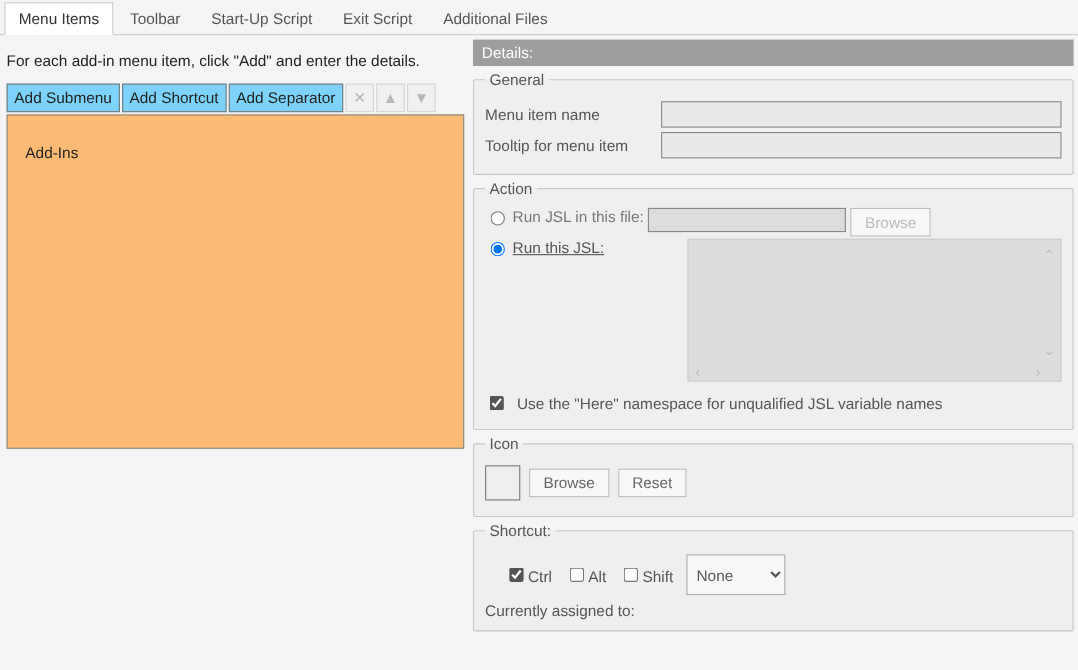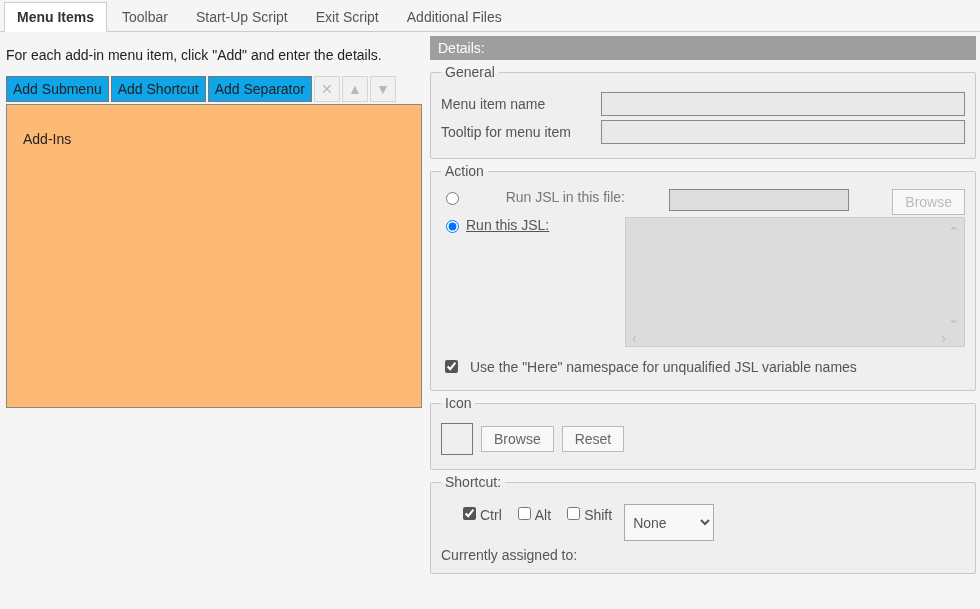--- a/index.html
+++ b/index.html
@@ -1,56 +1,56 @@
 <!DOCTYPE html>
 <html><head>
 <meta charset="utf-8">
 <style>
   * { box-sizing: border-box; font-family: "Segoe UI", Tahoma, sans-serif; font-size: 14px; }
   body { margin: 0; background: #f5f5f5; width: 980px; height: 609px; overflow: hidden; color: #333; }
   
   .tabs { display: flex; padding: 2px 4px 0 4px; border-bottom: 1px solid #ccc; background: #f5f5f5; gap: 2px; }
   .tab { padding: 6px 12px; color: #555; cursor: pointer; border: 1px solid transparent; border-bottom: none; }
-  .tab.active { background: #fff; border: 1px solid #ccc; border-bottom: 1px solid #fff; color: #333; margin-bottom:-1px;font-weight:bold; }
+  .tab.active { background: #fff; border: 1px solid #ccc; border-bottom: 1px solid #fff; color: #333; margin-bottom:-1px; }
   
   .content { display: flex; padding: 4px; gap: 6px; }
   .left { width: 420px; padding: 6px 2px 2px 2px; color:#222;}
   .left .instr { margin: 4px 0 10px 0; line-height: 1.4; }
   .btn-row { display: flex; gap: 2px; align-items: center; margin-bottom: 2px;}
-  .btn { border: 1px solid #777; background: #0ea5e9; padding: 4px 6px; cursor: pointer; color:#222;}
+  .btn { border: 1px solid #777; background: #7dd3fc; padding: 4px 6px; cursor: pointer; color:#222;}
   .iconbtn { width: 26px; height: 26px; border: 1px solid #bbb; background: #eee; display:flex; align-items:center; justify-content:center; cursor:pointer; color:#888;}
   .iconbtn.disabled { opacity: 0.55; }
   .tree { border: 1px solid #888; height: 304px; background: #fdba74; padding: 24px 12px; margin-top:2px;}
   .tree-item { padding: 2px 4px; }
   
   .right { flex: 1; }
   .details-header { background: #9e9e9e; color: #fff; padding: 4px 8px; }
   
   fieldset { border: 1px solid #c8c8c8; border-radius: 2px; margin: 4px 0; padding: 8px 10px 10px 10px; background:#efefef; color:#555;}
   legend { padding: 0 4px; color: #555; }
   
   .row { display: flex; align-items: center; gap: 8px; margin: 4px 0; }
   .lbl { width: 152px; color:#555;}
   input[type=text].fld { flex: 1; height: 24px; border: 1px solid #888; background: #e9e9e9; padding: 0 4px; }
   input[type=text].fld:disabled { background:#d9d9d9;}
   
-  .radio-row { display:flex; align-items:flex-start; gap:4px; margin:2px 0;justify-content:space-between;}
+  .radio-row { display:flex; align-items:flex-start; gap:4px; margin:2px 0;}
   .radio-lbl { color:#777; }
   .jsl-file { width: 180px; height:22px; border:1px solid #888; background:#ddd; }
   .pbtn { border:1px solid #bbb; background:#f8f8f8; padding:4px 12px; cursor:pointer; color:#666;}
   .pbtn.disabled { color:#bbb; }
   .jsl-box { width: 340px; height:130px; border:1px solid #ccc; background:#dcdcdc; margin-left: auto; position:relative;}
   .jsl-scroll-v { position:absolute; right:2px; top:6px; bottom:20px; width:14px; display:flex; flex-direction:column; justify-content:space-between; color:#bbb; font-size:11px;}
   .jsl-scroll-h { position:absolute; left:6px; right:18px; bottom:2px; height:14px; display:flex; justify-content:space-between; color:#bbb; font-size:11px;}
   
   .chk { margin-right:4px; accent-color:#555;}
   .chklbl { color:#555; }
   .iconprev { width:32px; height:32px; border:1px solid #777; background:#eee; }
   .select { height:37px; min-width:90px; border:1px solid #aaa; background:#f8f8f8; padding:2px 4px; color:#555;}
-  .shortcut-row { display:flex; gap:12px; margin:6px 0 6px 18px;}
+  .shortcut-row { display:flex; align-items:center; gap:12px; margin:6px 0 6px 18px;}
 </style>
 </head>
 <body>
 
 <div class="tabs">
   <div class="tab active">Menu Items</div>
   <div class="tab">Toolbar</div>
   <div class="tab">Start-Up Script</div>
   <div class="tab">Exit Script</div>
   <div class="tab">Additional Files</div>

